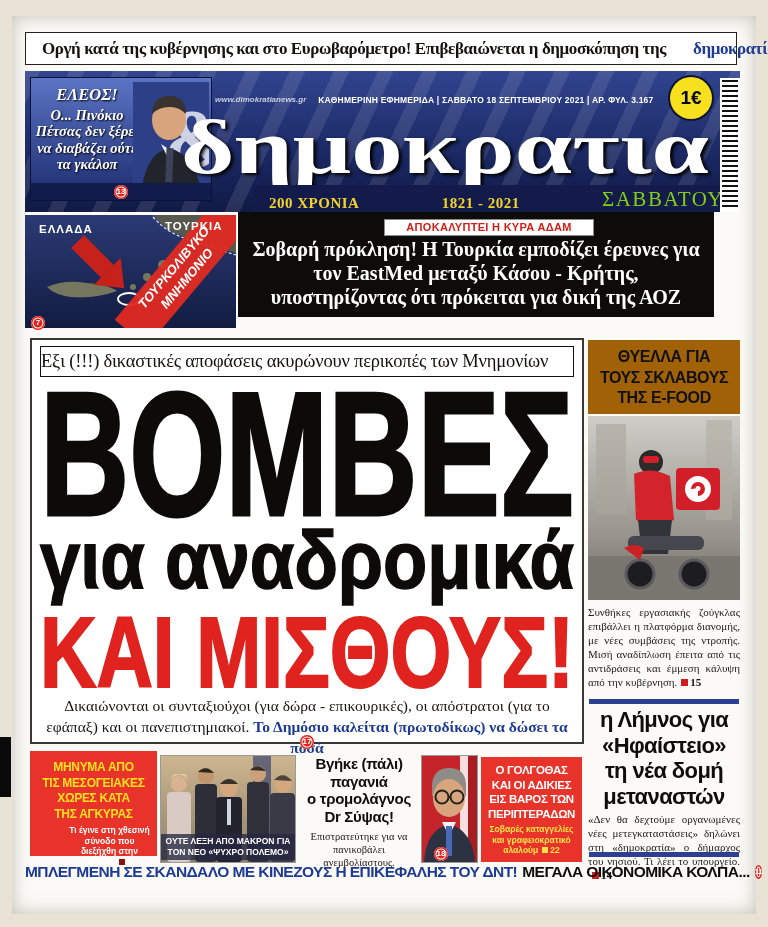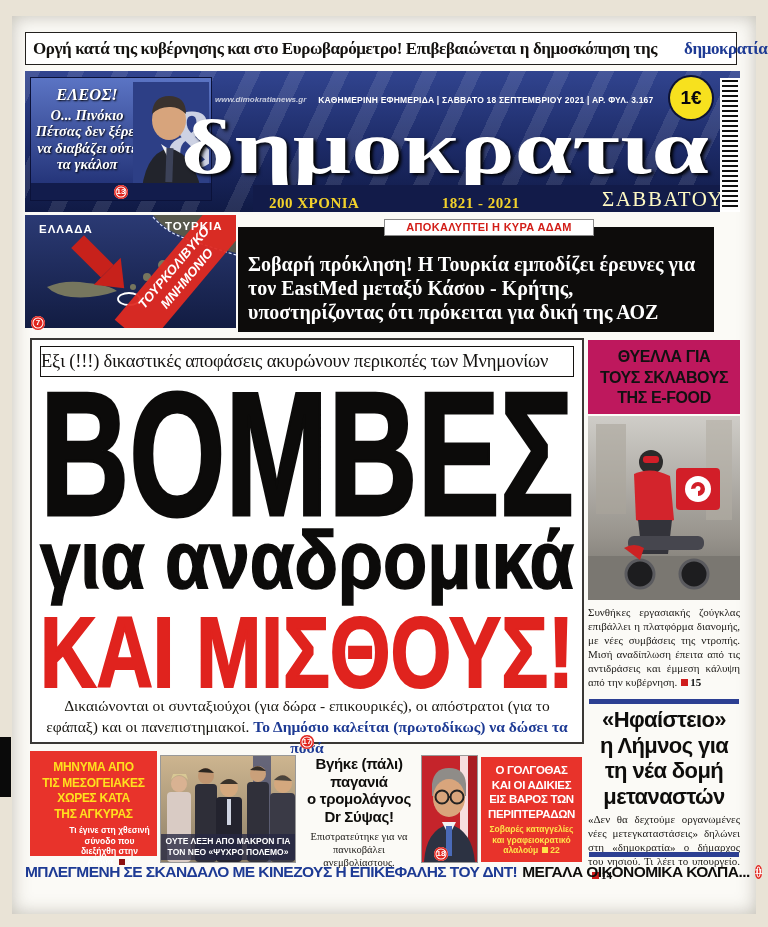--- a/index.html
+++ b/index.html
@@ -11,21 +11,21 @@
 
   
   .badge{display:inline-flex;align-items:center;justify-content:center;
          width:14px;height:14px;border-radius:50%;background:#e0241d;color:#fff;
          font:700 8px/14px "Liberation Sans",sans-serif;
          box-shadow:inset 0 0 0 1.5px #e0241d, inset 0 0 0 2.5px #fff;}
   .sq{display:inline-block;width:7px;height:7px;background:#cf1c1c;margin:0 2px 0 4px;}
 
   
   #topstrip{left:25px;top:32px;width:712px;height:33px;background:#fff;border:1.5px solid #23211e;
-            box-sizing:border-box;display:flex;align-items:flex-start;padding:0 7px;white-space:nowrap;
+            box-sizing:border-box;display:flex;align-items:flex-start;padding:0 16px;white-space:nowrap;
             font:700 17px/31px "Liberation Serif",serif;color:#14120f;letter-spacing:-.4px;gap:27px;}
   #topstrip .blue{color:#1d3a94;}
   #topstrip .badge{margin-left:5px;flex:0 0 auto;}
 
   
   #masthead{left:25px;top:71px;width:715px;height:141px;overflow:hidden;
             background:
               repeating-linear-gradient(115deg, rgba(255,255,255,.10) 0 14px, rgba(0,0,0,0) 14px 40px),
               linear-gradient(180deg,#31448f 0%,#1c2a66 55%,#101a45 100%);}
   #teaser{left:5px;top:6px;width:182px;height:124px;background:linear-gradient(180deg,#5b74c4,#1c2b6e);
@@ -39,28 +39,28 @@
   #mh-site{font:700 italic 8px/10px "Liberation Sans",sans-serif;color:rgba(255,255,255,.72);}
   #mh-date{font:700 8.5px/10px "Liberation Sans",sans-serif;color:#fff;letter-spacing:.2px;}
   #mh-dot{left:648px;top:20px;width:15px;height:15px;border-radius:50%;background:#fff;}
   #price{left:645px;top:6px;width:42px;height:42px;border-radius:50%;background:#f7e11e;
          color:#06070c;font:900 19px/42px "Liberation Sans",sans-serif;text-align:center;
          box-shadow:0 0 0 2px #0d1334;}
   #logo-wrap{left:150px;top:36px;width:540px;height:88px;}
   #mh-band{left:228px;top:114px;width:487px;height:27px;background:#121b49;display:flex;
            align-items:flex-end;justify-content:space-between;padding:0 16px;box-sizing:border-box;}
   #mh-band .yel{color:#f3d22b;font:700 15px "Liberation Serif",serif;letter-spacing:.5px;}
-  #mh-band .sat{color:#fef9c3;font:400 21px "Liberation Serif",serif;letter-spacing:1.5px;}
+  #mh-band .sat{color:#84cc16;font:400 21px "Liberation Serif",serif;letter-spacing:1.5px;}
   #barcode{left:695px;top:7px;width:16px;height:130px;background:
            repeating-linear-gradient(180deg,#111 0 2px,#fff 2px 5px);border:2px solid #fff;}
 
   
   #map{left:25px;top:215px;width:211px;height:113px;overflow:hidden;}
-  #blackbox{left:238px;top:227px;width:476px;height:105px;background:#0d0c0b;color:#fff;
-            text-align:left;font:700 20px/1.2 "Liberation Serif",serif;
+  #blackbox{left:238px;top:212px;width:476px;height:105px;background:#0d0c0b;color:#fff;
+            text-align:center;font:700 20px/1.2 "Liberation Serif",serif;
             display:flex;align-items:flex-end;justify-content:center;box-sizing:border-box;
             padding:14px 10px 8px;}
   #kyra-label{left:384px;top:219px;width:210px;height:17px;background:#fff;border:1px solid #8a8a8a;
               color:#d21d17;font:900 11px/15px "Liberation Sans",sans-serif;text-align:center;
               box-sizing:border-box;letter-spacing:.3px;z-index:3;}
   #map-badge{left:31px;top:316px;z-index:3;}
 
   
   #mainbox{left:30px;top:338px;width:554px;height:406px;background:#fff;border:2px solid #3a3835;
            box-sizing:border-box;}
@@ -70,21 +70,21 @@
   .hl-svg{position:absolute;left:4px;width:542px;}
   #hl1{top:42px;height:140px;}
   #hl2{top:186px;height:82px;}
   #hl3{top:272px;height:80px;}
   #deck{position:absolute;left:10px;top:356px;width:530px;text-align:center;
         font:400 15.5px/1.35 "Liberation Serif",serif;color:#17150f;}
   #deck .blue{color:#1d3a94;font-weight:700;}
   #main-badge{left:300px;top:735px;z-index:3;}
 
   
-  #efood-box{left:588px;top:340px;width:152px;height:74px;background:#be185d;text-align:center;
+  #efood-box{left:588px;top:340px;width:152px;height:74px;background:#a16207;text-align:center;
              padding-top:7px;box-sizing:border-box;}
   #efood-box div{font:900 16px/20.5px "Liberation Sans",sans-serif;color:#111;letter-spacing:-.4px;}
   #efood-photo{left:588px;top:416px;width:152px;height:184px;overflow:hidden;}
   .colcap{font:400 11px/1.27 "Liberation Serif",serif;color:#1c1a17;text-align:justify;}
   #efood-cap{left:588px;top:606px;width:152px;}
   .divider{left:589px;width:150px;height:5px;background:#2c3f92;}
   #div1{top:699px;}
   #div2{top:852px;}
   #limnos-h{left:588px;top:707px;width:152px;text-align:center;}
   #limnos-h div{font:900 22px/25.5px "Liberation Sans",sans-serif;color:#0e0d0b;letter-spacing:-.6px;}
@@ -256,22 +256,22 @@
     <circle cx="106" cy="158" r="14" fill="#1d1d1f" stroke="#5a5a5e" stroke-width="3"></circle>
     <path d="M36,132 Q46,126 56,132 L52,144 Z" fill="#c22"></path>
   </svg>
 </div>
 <div id="efood-cap" class="abs colcap">
   <span>Συνθήκες εργασιακής ζούγκλας επιβάλλει η πλατφόρμα διανομής, με νέες συμβάσεις της ντροπής. Μισή αναδίπλωση έπειτα από τις αντιδράσεις και έμμεση κάλυψη από την κυβέρνηση.</span><span class="sq"></span><span class="pgnum">15</span>
 </div>
 <div id="div1" class="divider abs"></div>
 
 <div id="limnos-h" class="abs">
+  <div>η Λήμνος για</div>
   <div>«Ηφαίστειο»</div>
-  <div>η Λήμνος για</div>
   <div>τη νέα δομή</div>
   <div>μεταναστών</div>
 </div>
 <div id="limnos-t" class="abs colcap">
   <span>«Δεν θα δεχτούμε οργανωμένες νέες μετεγκαταστάσεις» δηλώνει στη «δημοκρατία» ο δήμαρχος του νησιού. Τι λέει το υπουργείο.</span><span class="sq"></span><span class="pgnum">14</span>
 </div>
 <div id="div2" class="divider abs"></div>
 
 <div id="medbox" class="abs redbox">
   <div class="yl">ΜΗΝΥΜΑ ΑΠΟ</div>

